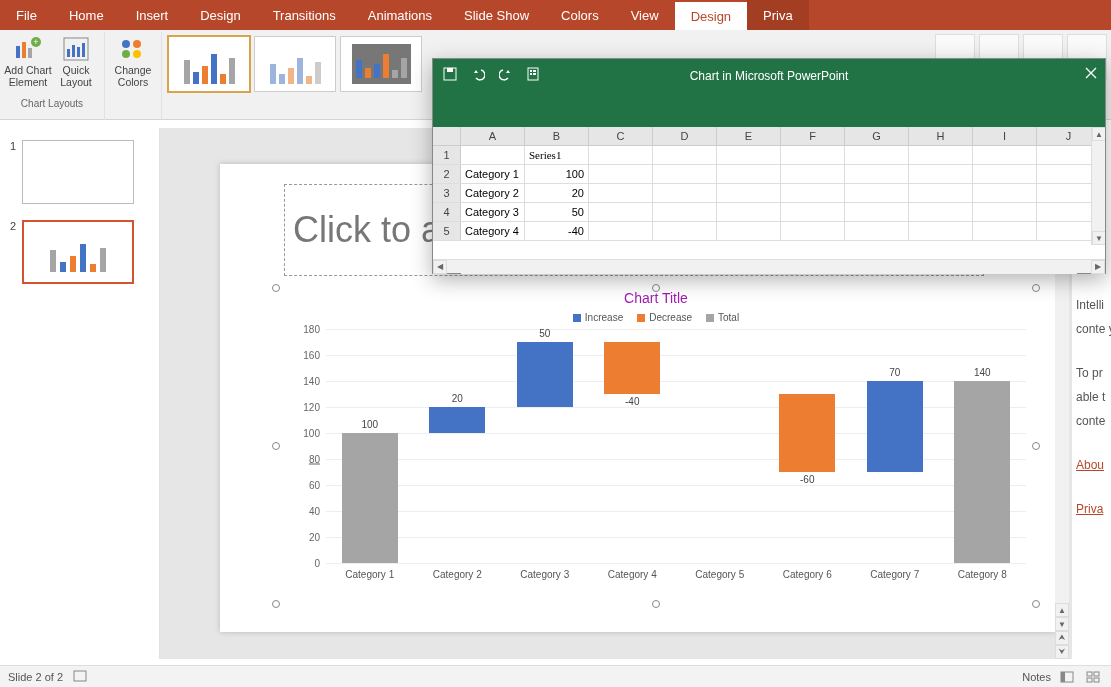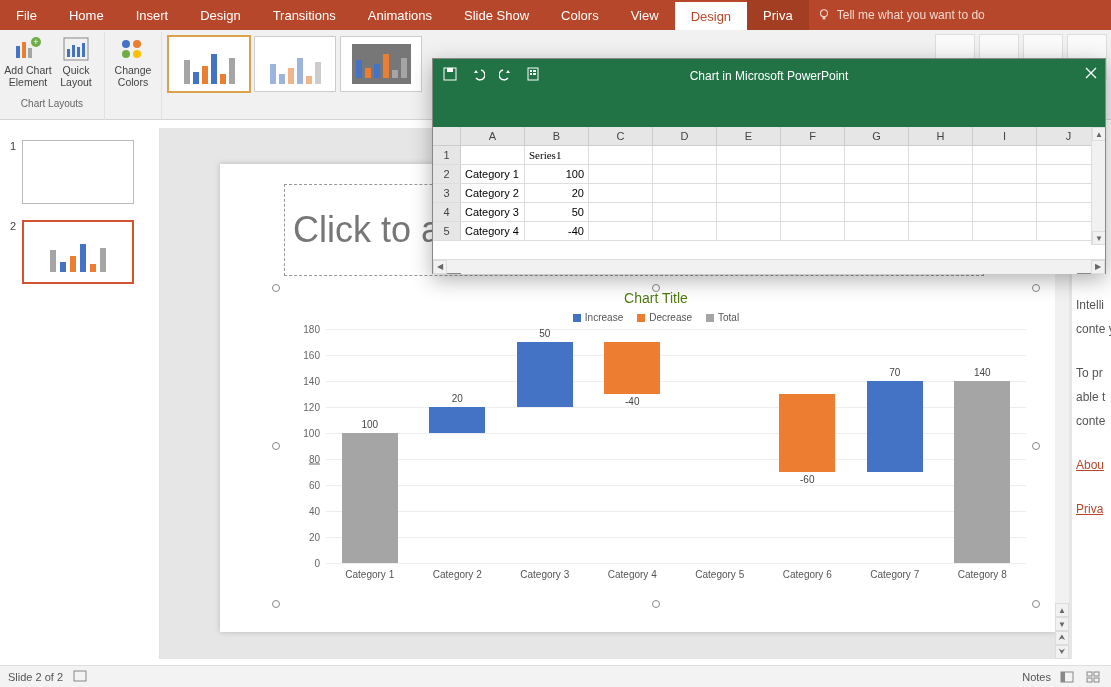--- a/index.html
+++ b/index.html
@@ -35,21 +35,21 @@
 .slide-thumb.active { border: 2px solid #d35230; }
 
 
 .editor { position: absolute; left: 160px; top: 128px; right: 0; bottom: 28px; background: #e6e6e6; overflow: hidden; }
 .slide-surface { position: absolute; left: 60px; top: 36px; width: 836px; height: 468px; background: #fff; box-shadow: 0 0 6px rgba(0,0,0,0.2); }
 .title-box { position: absolute; left: 64px; top: 20px; width: 700px; height: 92px; border: 1px dashed #999; display: flex; align-items: center; padding-left: 8px; color: #777; font-size: 36px; font-weight: 300; }
 .chart-box { position: absolute; left: 56px; top: 124px; width: 760px; height: 316px; }
 .sel-handle { position: absolute; width: 8px; height: 8px; background: #fff; border: 1px solid #888; border-radius: 50%; }
 
 
-.chart-title { text-align: center; font-size: 14px; color: #4d7c0f; margin-top: 2px; }
+.chart-title { text-align: center; font-size: 14px; color: #a21caf; margin-top: 2px; }
 .legend { display: flex; justify-content: center; gap: 14px; font-size: 10px; color: #555; margin: 6px 0; }
 .legend span { display: flex; align-items: center; gap: 4px; }
 .swatch { width: 8px; height: 8px; display: inline-block; }
 .plot { position: relative; height: 234px; margin: 0 10px 0 50px; }
 .gridline { position: absolute; left: 0; right: 0; border-top: 1px solid #eee; }
 .ytick { position: absolute; right: 100%; padding-right: 6px; font-size: 10px; color: #666; transform: translateY(-50%); }
 .cats { position: relative; margin: 6px 10px 0 50px; display: flex; }
 .cat { flex: 1; text-align: center; font-size: 10px; color: #555; }
 .bar { position: absolute; width: 56px; }
 .bar-label { position: absolute; width: 100%; text-align: center; font-size: 10px; color: #444; }
@@ -96,27 +96,20 @@
   <div class="ribbon-tab">Home</div>
   <div class="ribbon-tab">Insert</div>
   <div class="ribbon-tab">Design</div>
   <div class="ribbon-tab">Transitions</div>
   <div class="ribbon-tab">Animations</div>
   <div class="ribbon-tab">Slide Show</div>
   <div class="ribbon-tab">Colors</div>
   <div class="ribbon-tab">View</div>
   <div class="ribbon-tab active">Design</div>
   <div class="ribbon-tab format">Priva</div>
-  <div class="ribbon-tab tell">
-    <svg width="14" height="14" viewBox="0 0 16 16">
-        <circle cx="8" cy="6" r="4" fill="none" stroke="#f0d8d1" stroke-width="1.2"></circle>
-        <rect x="6.5" y="10" width="3" height="3" fill="#f0d8d1"></rect>
-      </svg>
-    <span>Tell me what you want to do</span>
-  </div>
 </div>
 
 <div class="ribbon-body">
   <div class="rb-group">
     <div class="rb-buttons">
       <div class="rb-btn">
         <span class="icon">
           <svg width="28" height="26" viewBox="0 0 28 26">
               <rect x="2" y="10" width="4" height="12" fill="#4472c4"></rect>
               <rect x="8" y="6" width="4" height="16" fill="#ed7d31"></rect>

